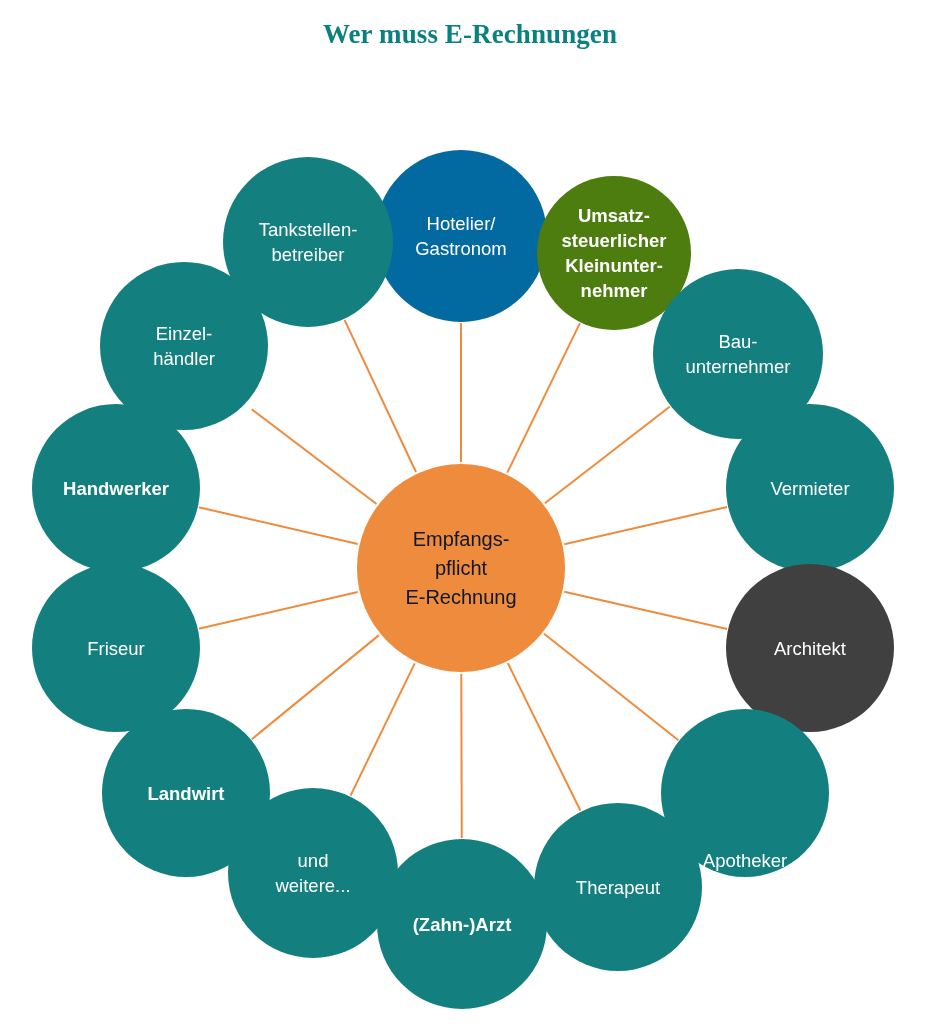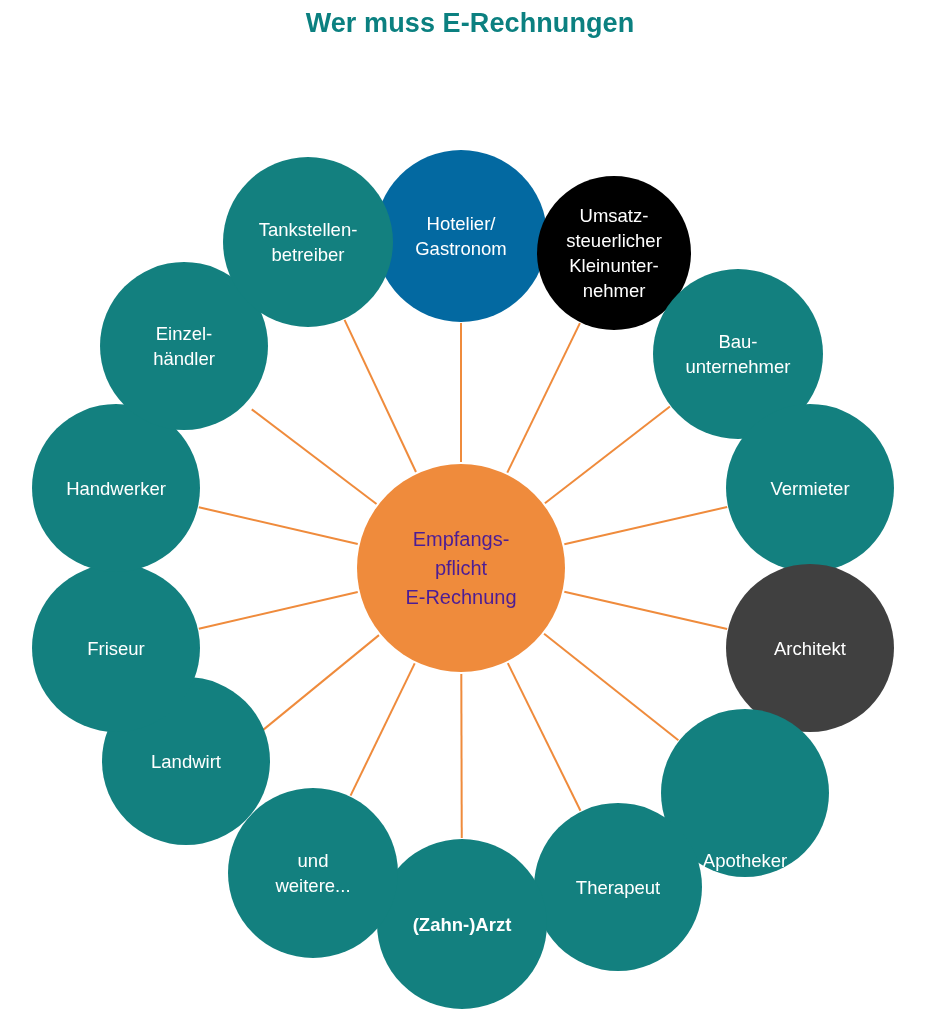--- a/index.html
+++ b/index.html
@@ -10,22 +10,23 @@
   body {
     width: 940px;
     height: 1024px;
     font-family: "Liberation Sans", sans-serif;
     position: relative;
     overflow: hidden;
   }
   #title-block {
     width: 100%;
     text-align: center;
-    padding-top: 5px;
+    padding-top: 16px;
     box-sizing: border-box;
+    font-family: Liberation Serif, serif;
   }
   #title-block .title-line {
     color: #0b8080;
     font-size: 27px;
     font-weight: bold;
     line-height: 36px;
     letter-spacing: 0.1px;
   }
   #diagram {
     position: absolute;
@@ -56,21 +57,21 @@
     padding: 4px;
   }
   .node .node-label {
     display: block;
     white-space: pre-line;
   }
   #center-node {
     position: absolute;
     border-radius: 50%;
     background: #ef8b3c;
-    color: #4c1d95;
+    color: #0f172a;
     display: flex;
     align-items: center;
     justify-content: center;
     text-align: center;
     font-size: 20px;
     line-height: 29px;
   }
   #center-node .node-label {
     display: block;
     white-space: pre-line;
@@ -98,21 +99,21 @@
       <line x1="357.73981340739056" y1="485.9443910939384" x2="198.80297981482835" y2="522.7993090284456" stroke="#ef8b3c" stroke-width="2"></line>
       <line x1="357.73981340739056" y1="438.0556089060616" x2="198.80297981482835" y2="401.2006909715544" stroke="#ef8b3c" stroke-width="2"></line>
       <line x1="376.53047661120064" y1="397.96173317094633" x2="251.73499517026363" y2="303.35144038178834" stroke="#ef8b3c" stroke-width="2"></line>
       <line x1="415.9647660780398" y1="366.0425734734704" x2="344.53801997442054" y2="213.85225171020326" stroke="#ef8b3c" stroke-width="2"></line>
     </svg>
   <div id="nodes-layer">
       <div class="node" style="width: 172px; height: 172px; left: 375px; top: 44px; background: #0369a1;">
         <span class="node-label">Hotelier/
 Gastronom</span>
       </div>
-      <div class="node" style="width: 154px; height: 154px; left: 537px; top: 70px; background: #000000;">
+      <div class="node" style="width: 154px; height: 154px; left: 537px; top: 70px; background: #4d7c0f; font-weight: bold;">
         <span class="node-label">Umsatz-
 steuerlicher
 Kleinunter-
 nehmer</span>
       </div>
       <div class="node" style="width: 170px; height: 170px; left: 653px; top: 163px; background: rgb(19, 128, 127);">
         <span class="node-label">Bau-
 unternehmer</span>
       </div>
       <div class="node" style="width: 168px; height: 168px; left: 726px; top: 298px; background: rgb(19, 128, 127);">
@@ -127,27 +128,27 @@
       <div class="node" style="width: 168px; height: 168px; left: 534px; top: 697px; background: rgb(19, 128, 127);">
         <span class="node-label">Therapeut</span>
       </div>
       <div class="node" style="width: 170px; height: 170px; left: 377px; top: 733px; background: rgb(19, 128, 127); font-weight: bold;">
         <span class="node-label">(Zahn-)Arzt</span>
       </div>
       <div class="node" style="width: 170px; height: 170px; left: 228px; top: 682px; background: rgb(19, 128, 127);">
         <span class="node-label">und
 weitere...</span>
       </div>
-      <div class="node" style="width: 168px; height: 168px; left: 102px; top: 571px; background: rgb(19, 128, 127);">
+      <div class="node" style="width: 168px; height: 168px; left: 102px; top: 603px; background: rgb(19, 128, 127); font-weight: bold;">
         <span class="node-label">Landwirt</span>
       </div>
       <div class="node" style="width: 168px; height: 168px; left: 32px; top: 458px; background: rgb(19, 128, 127);">
         <span class="node-label">Friseur</span>
       </div>
-      <div class="node" style="width: 168px; height: 168px; left: 32px; top: 298px; background: rgb(19, 128, 127);">
+      <div class="node" style="width: 168px; height: 168px; left: 32px; top: 298px; background: rgb(19, 128, 127); font-weight: bold;">
         <span class="node-label">Handwerker</span>
       </div>
       <div class="node" style="width: 168px; height: 168px; left: 100px; top: 156px; background: rgb(19, 128, 127);">
         <span class="node-label">Einzel-
 händler</span>
       </div>
       <div class="node" style="width: 170px; height: 170px; left: 223px; top: 51px; background: rgb(19, 128, 127);">
         <span class="node-label">Tankstellen-
 betreiber</span>
       </div>

